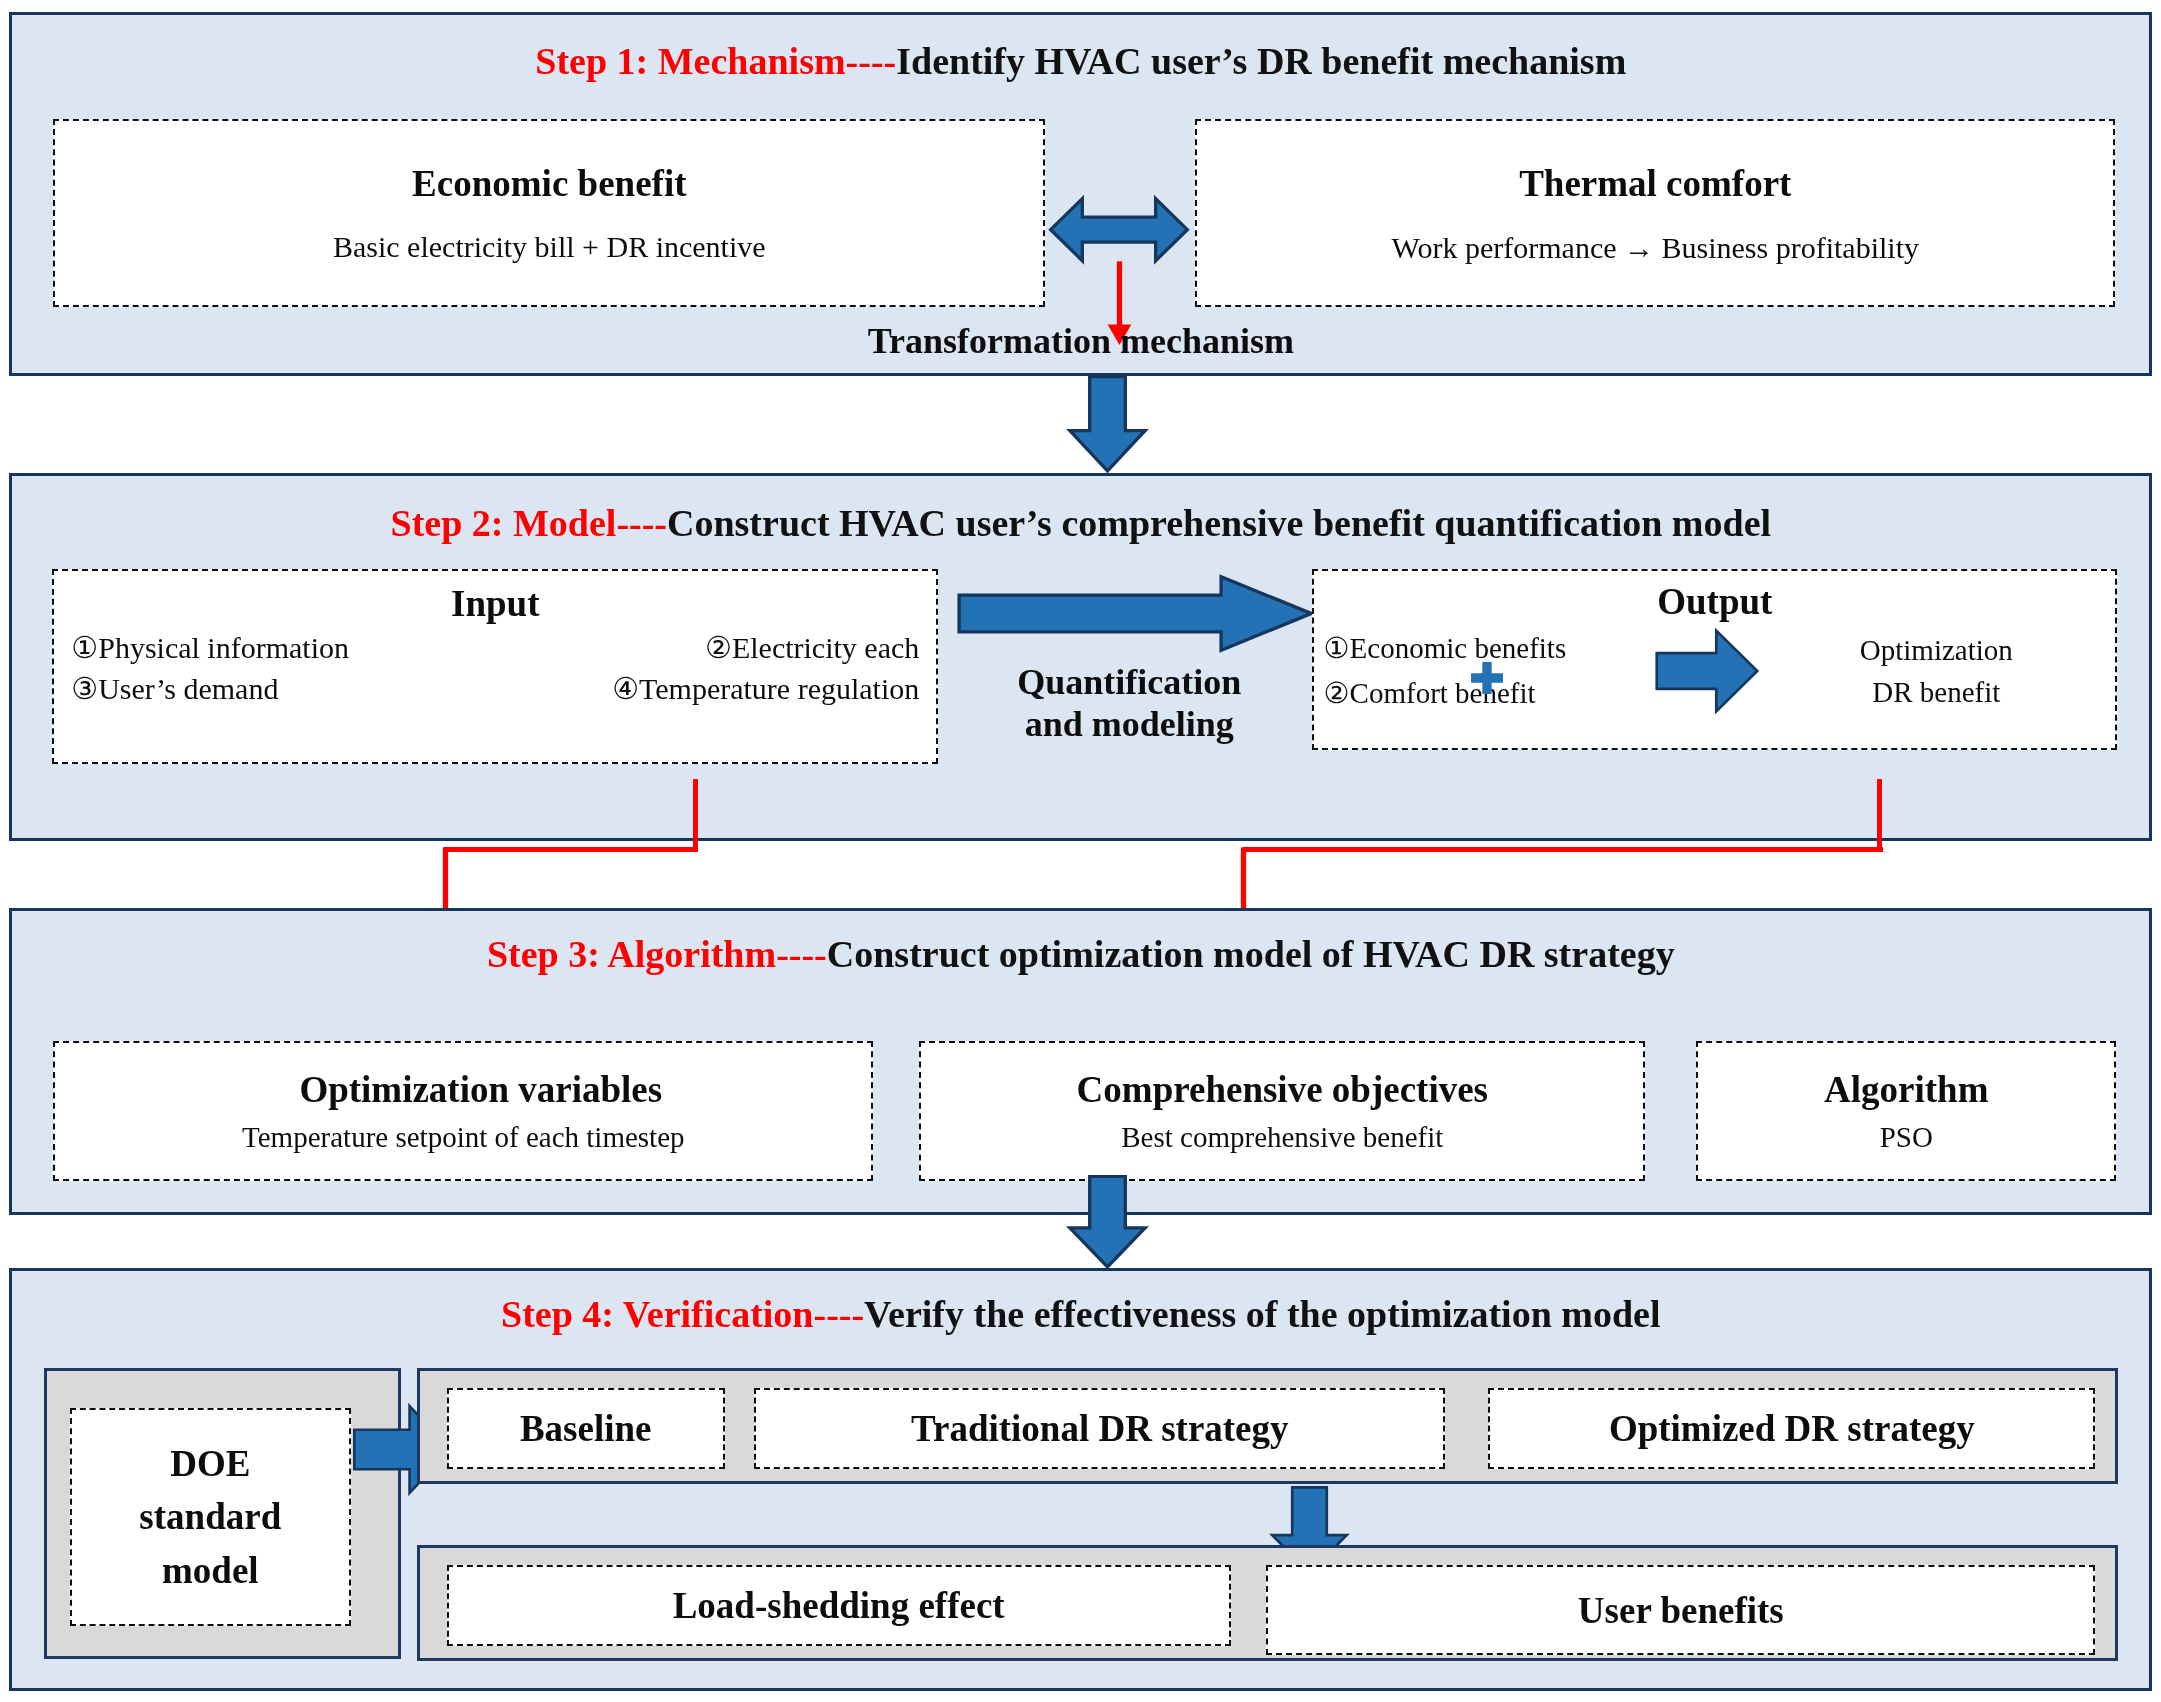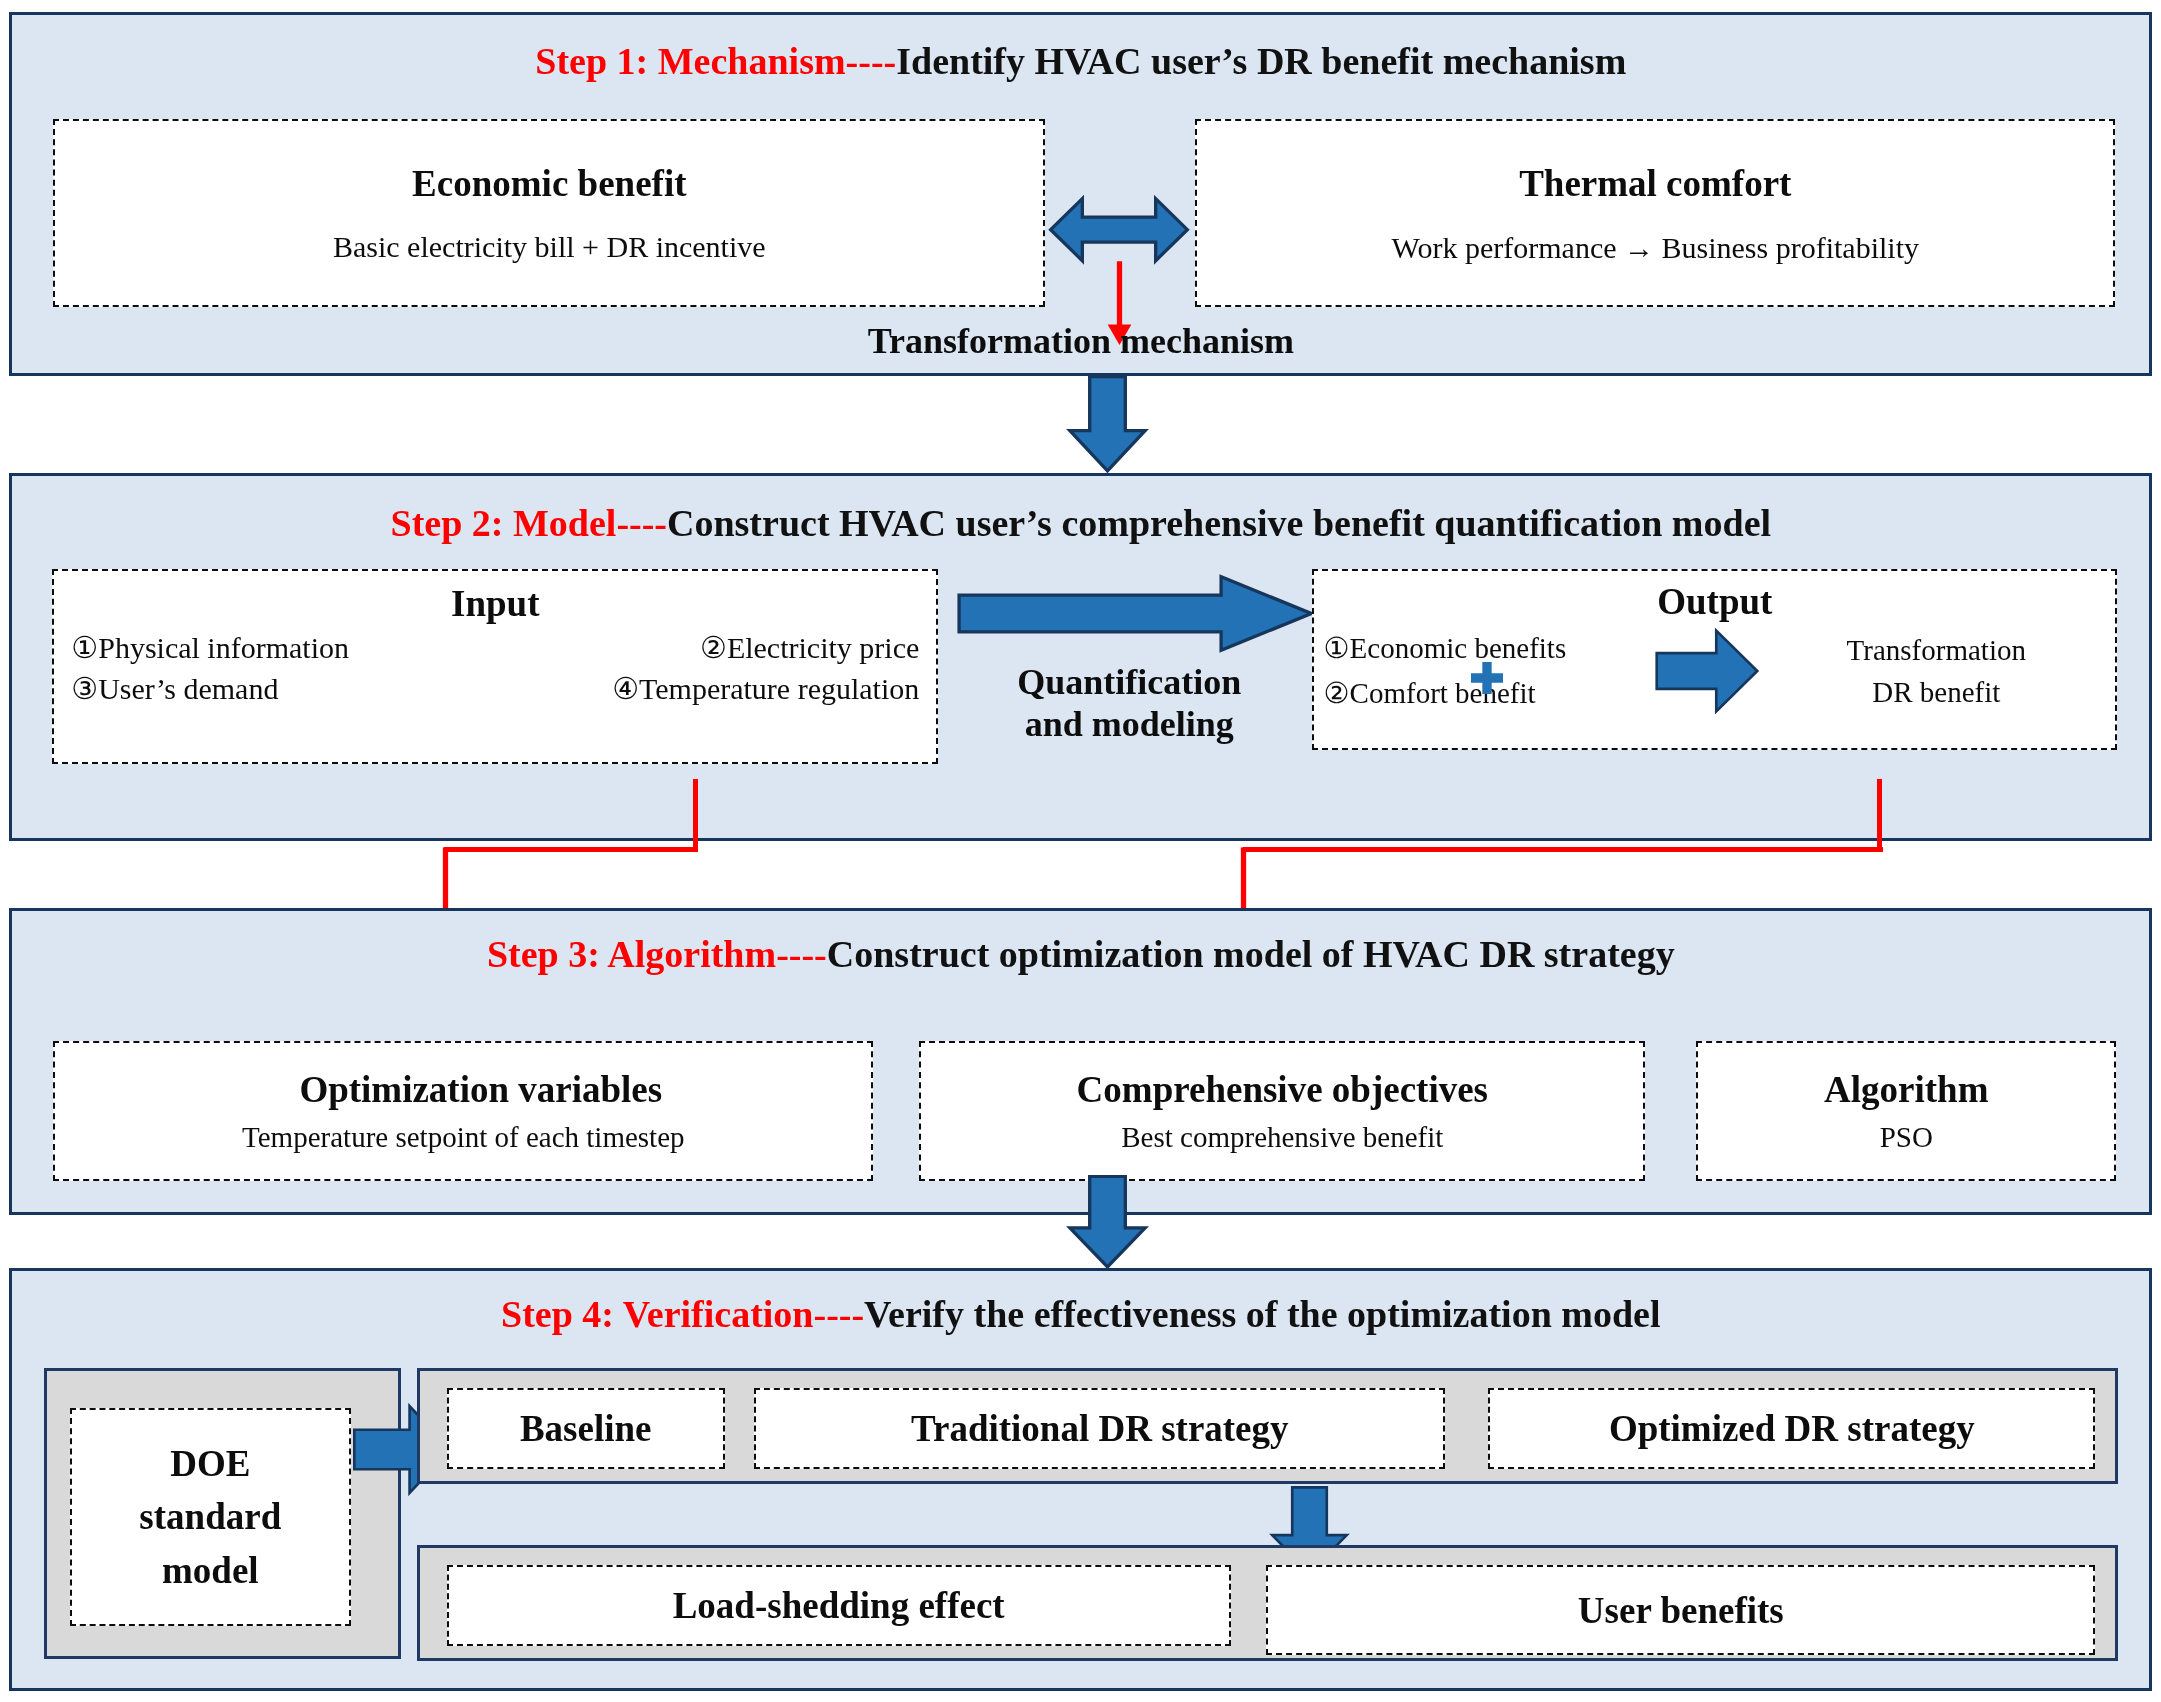--- a/index.html
+++ b/index.html
@@ -96,21 +96,21 @@
 
   <div class="panel" style="left:9.3px;top:473px;width:2143px;height:368px;">
     <div class="panel-title" style="top:25px;font-size:38px;">
       <span class="t-red">Step 2: Model----</span><span class="t-black">Construct HVAC user’s comprehensive benefit quantification model</span>
     </div>
 
     <div class="dbox" style="left:40px;top:93px;width:886px;height:195px;justify-content:flex-start;padding-top:10.6px;">
       <div class="hd" style="font-size:37px;margin-bottom:5.3px;">Input</div>
       <div style="display:flex;width:100%;padding:0 17px;box-sizing:border-box;justify-content:space-between;font-size:30px;color:#0d0d0d;">
         <span class="nowrap">①Physical  information</span>
-        <span class="nowrap">②Electricity  price</span>
+        <span class="nowrap">②Electricity  each</span>
       </div>
       <div style="display:flex;width:100%;padding:6.6px 17px 0 17px;box-sizing:border-box;justify-content:space-between;font-size:30px;color:#0d0d0d;">
         <span class="nowrap">③User’s demand</span>
         <span class="nowrap">④Temperature regulation</span>
       </div>
     </div>
 
     <div class="arrow" style="left:945px;top:98px;width:357px;height:79px;">
       <svg width="357" height="79" viewBox="0 0 540 120">
         <polygon points="2,32 400,32 400,4 537,60 400,116 400,88 2,88" fill="#2272b5" stroke="#16365c" stroke-width="5"></polygon>
@@ -132,21 +132,21 @@
               <polygon points="20,3 34,3 34,20 51,20 51,34 34,34 34,51 20,51 20,34 3,34 3,20 20,20" fill="#2272b5"></polygon>
             </svg>
           </span>
         </div>
         <div style="flex:0 0 auto;width:119px;display:flex;justify-content:center;">
           <svg width="106" height="86" viewBox="0 0 160 130">
             <polygon points="4,38 94,38 94,4 156,65 94,126 94,92 4,92" fill="#2272b5" stroke="#16365c" stroke-width="4"></polygon>
           </svg>
         </div>
         <div style="flex:1;text-align:center;font-size:29px;color:#0d0d0d;line-height:1.45;">
-          <div class="nowrap">Transformation</div>
+          <div class="nowrap">Optimization</div>
           <div class="nowrap">DR benefit</div>
         </div>
       </div>
     </div>
   </div>
 
   <div class="red-line" style="left:693px;top:779px;width:5.3px;height:73px;"></div>
   <div class="red-line" style="left:444px;top:847px;width:254px;height:5.3px;"></div>
   <div class="arrow" style="left:431px;top:847px;width:29px;height:126px;">
     <svg width="29" height="126" viewBox="0 0 44 190">

